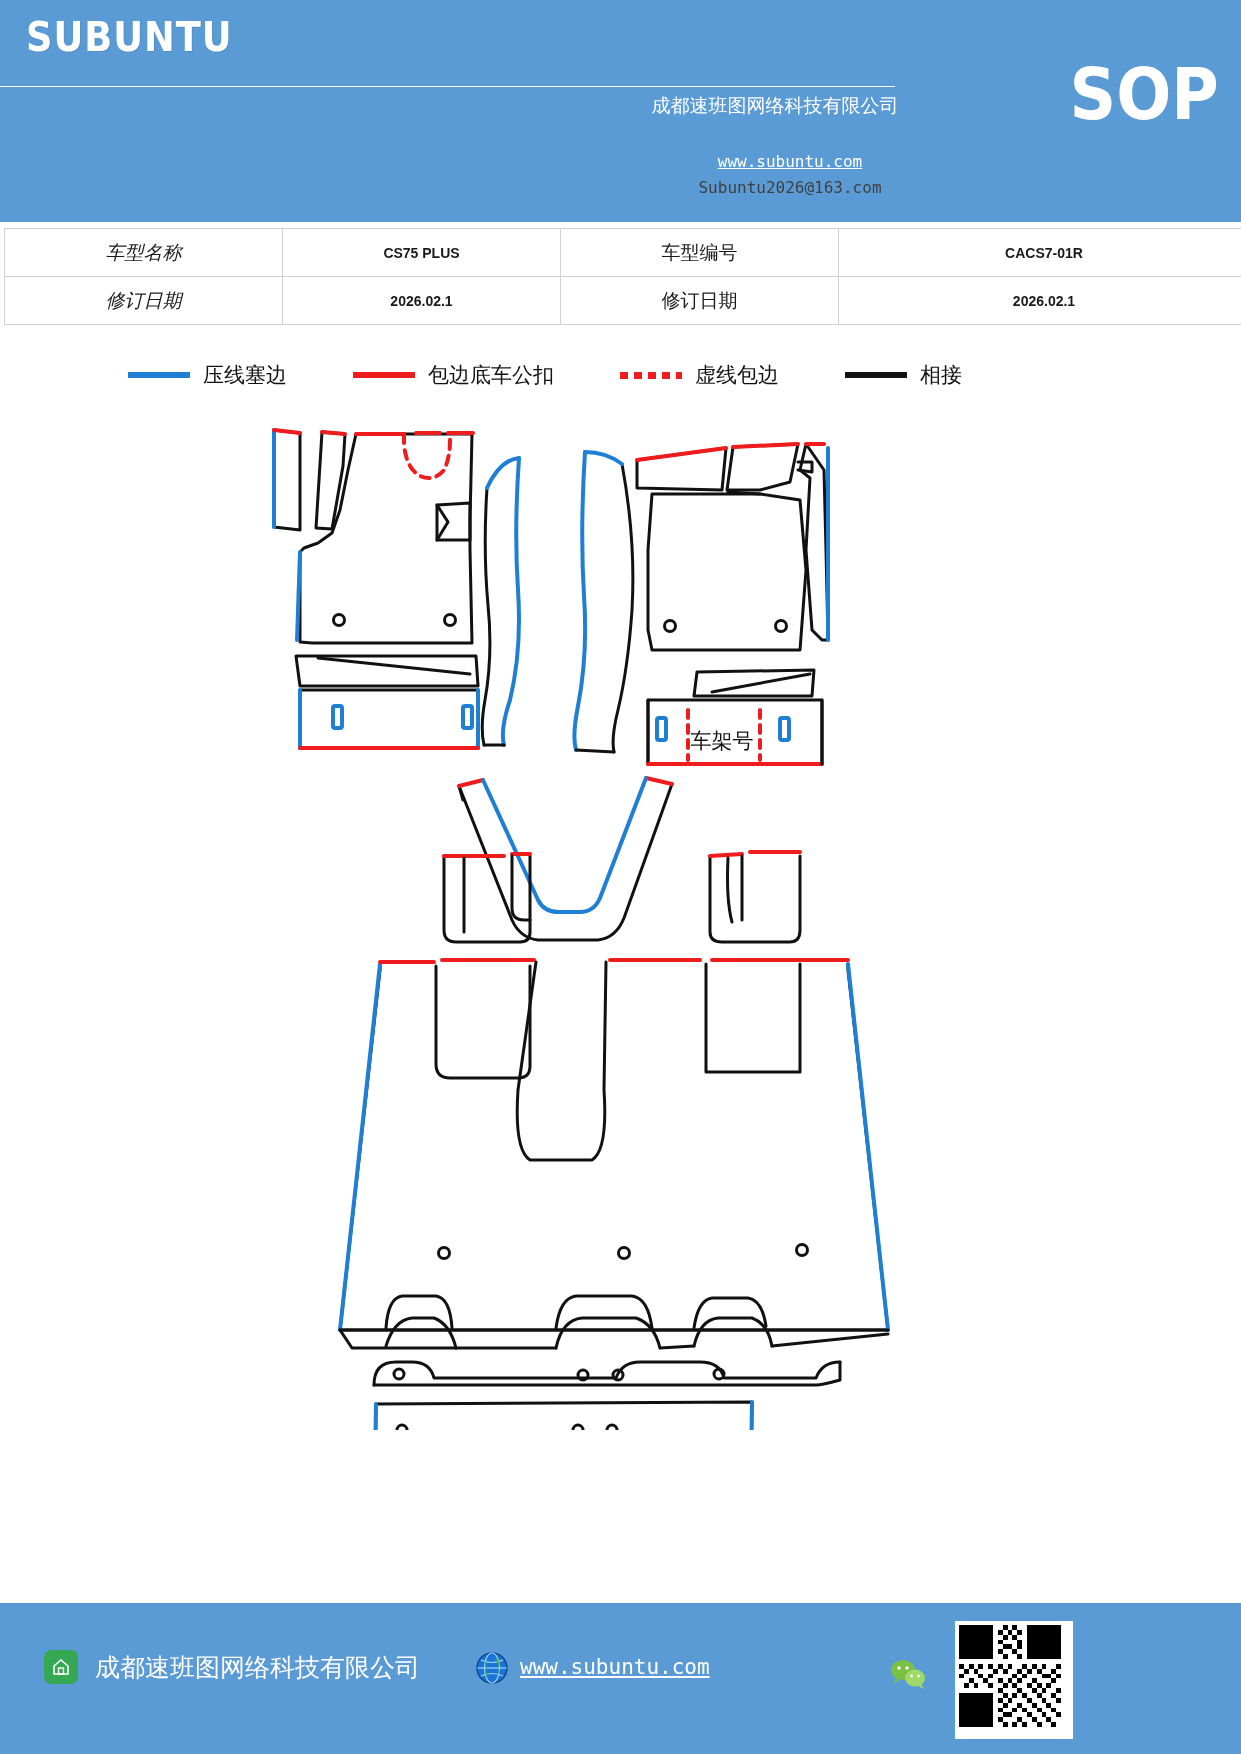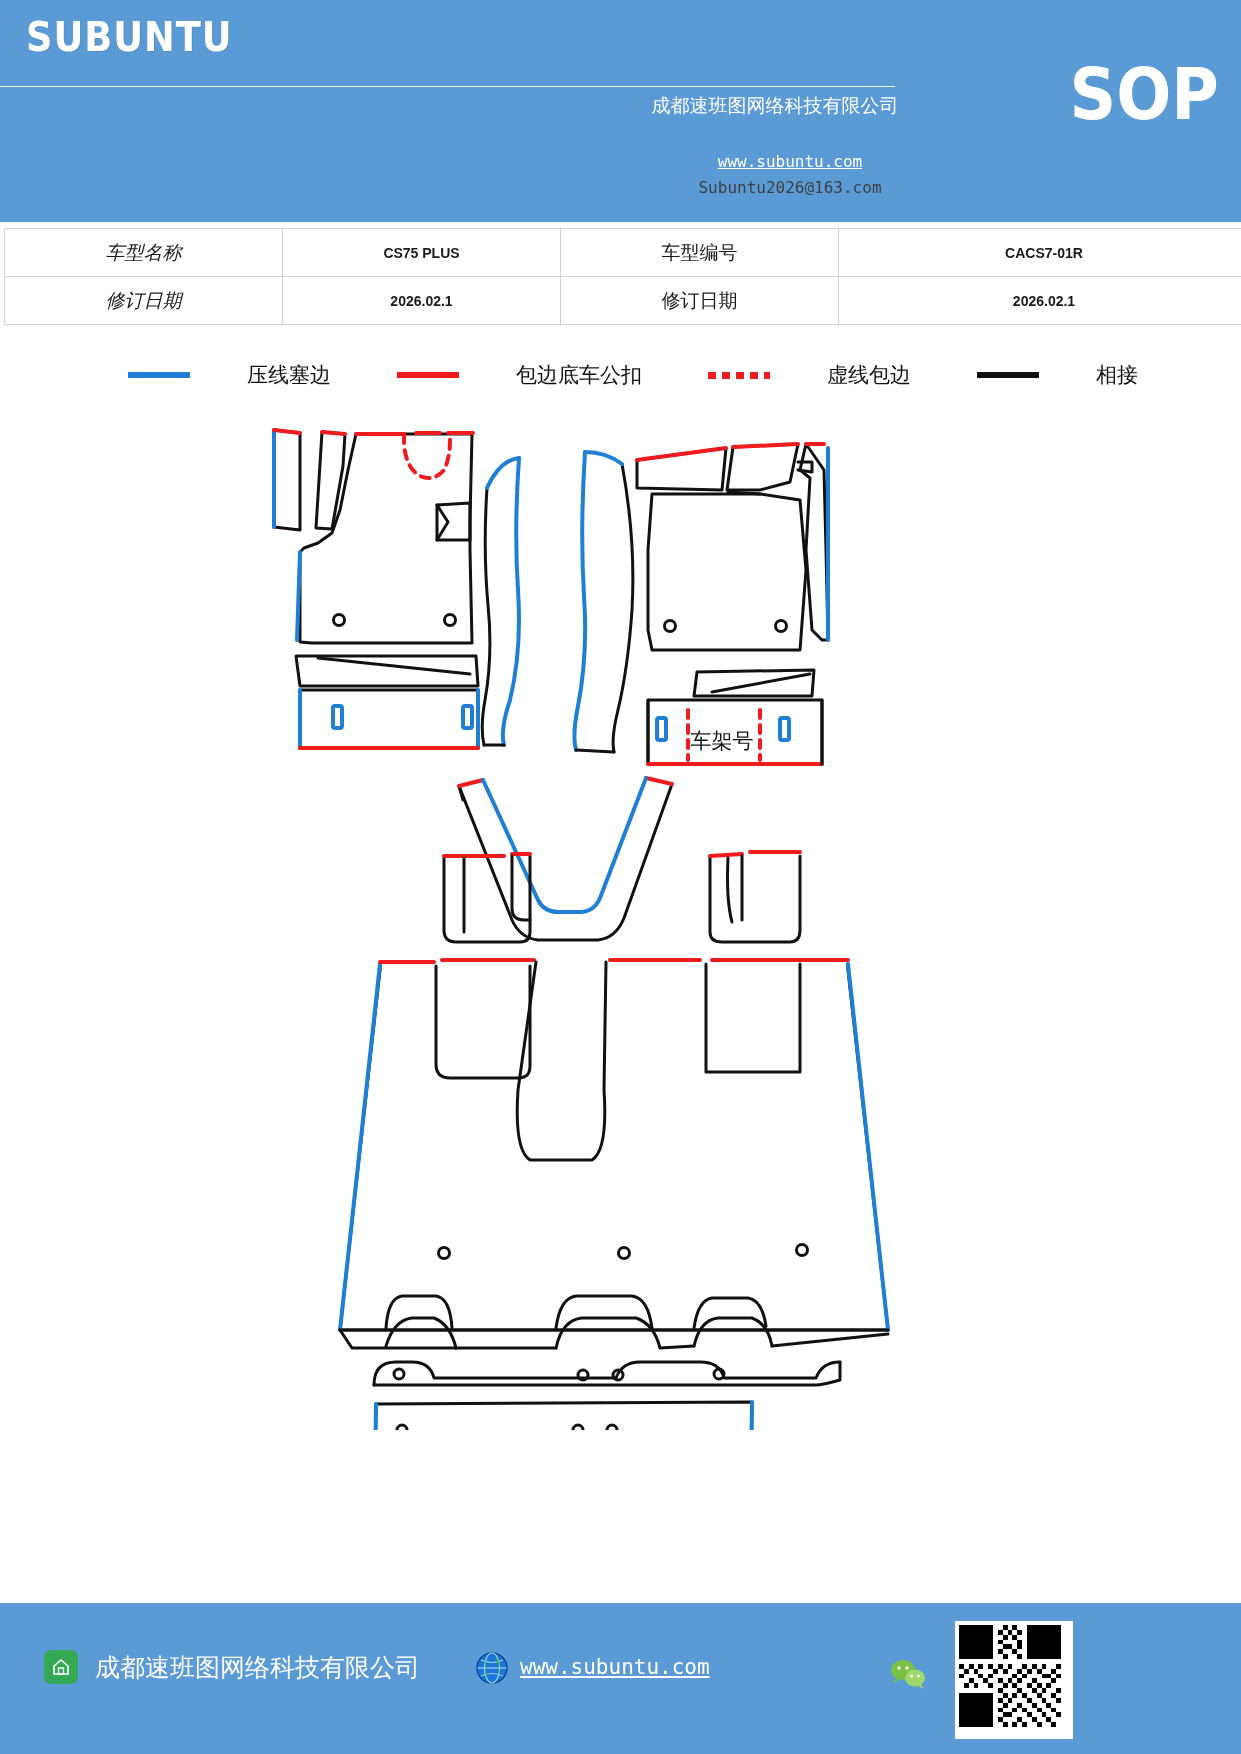--- a/index.html
+++ b/index.html
@@ -145,21 +145,20 @@
   .sw-dotted-red {
     height: 7px;
     background: repeating-linear-gradient(to right,
       #ee1c1c 0px, #ee1c1c 8px, transparent 8px, transparent 14px);
   }
   .legend-label {
     font-size: 21px;
     color: #111111;
     font-family: "DejaVu Sans", sans-serif;
     white-space: nowrap;
-    margin-left: 44px;
   }
 
   
   .drawing-area {
     position: absolute;
     left: 0; top: 400px;
     width: 1241px;
     height: 1030px;
   }
   .drawing-area svg { display: block; }

